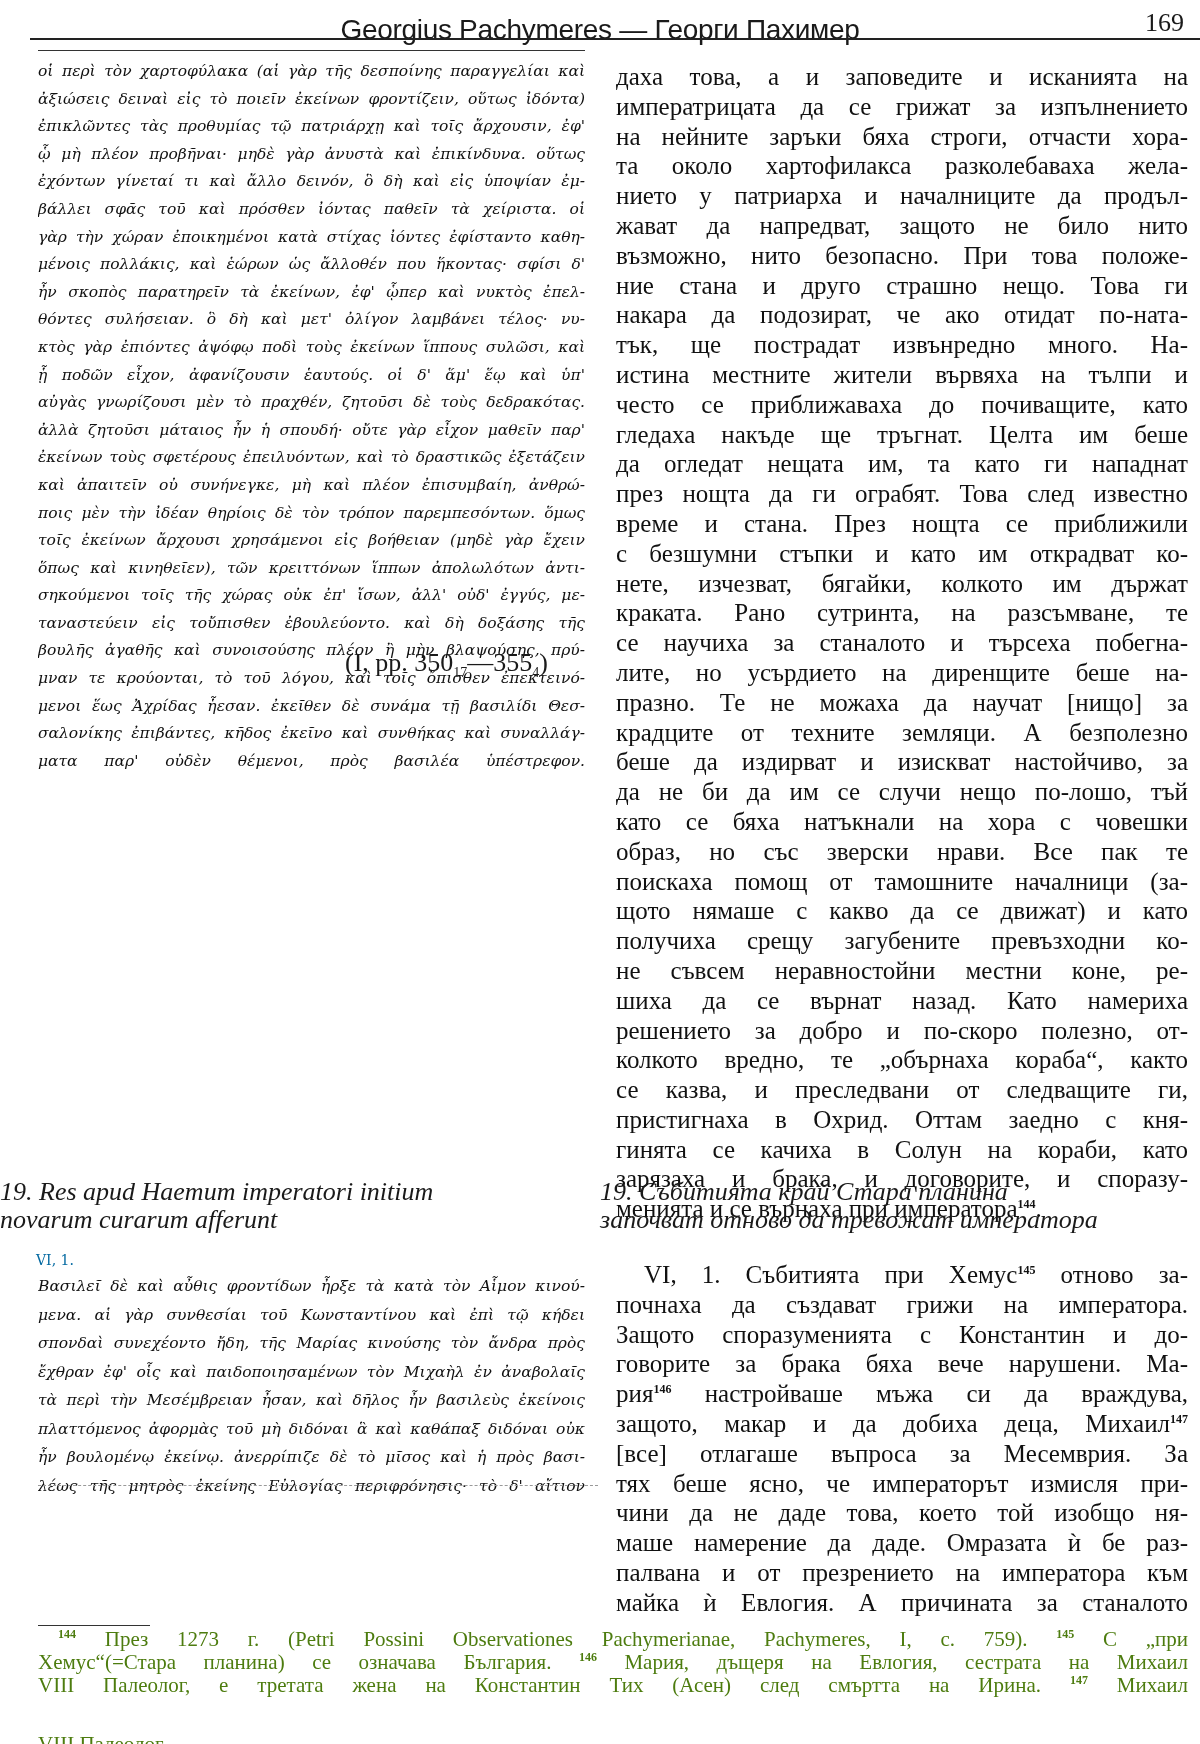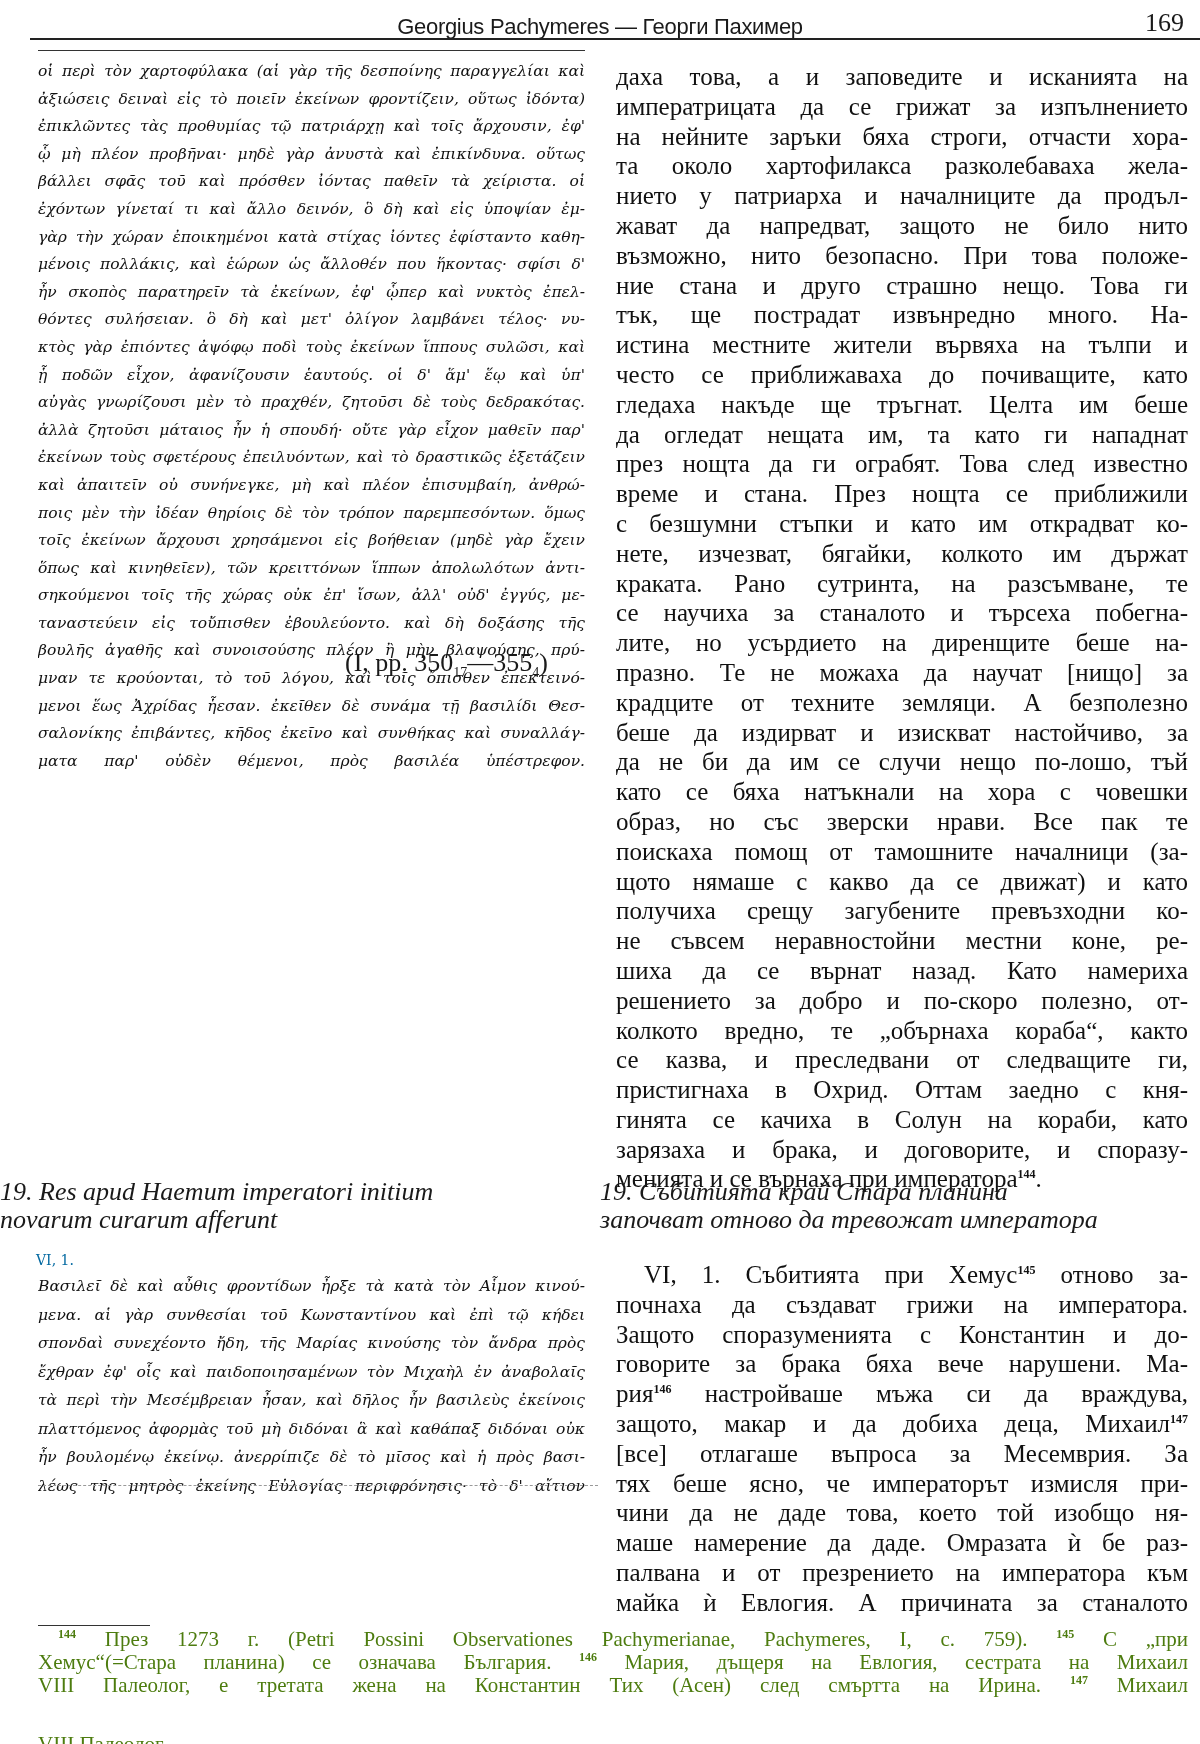--- a/index.html
+++ b/index.html
@@ -1,20 +1,20 @@
 <!DOCTYPE html>
 <html><head>
 <meta charset="utf-8">
 <style>
   html, body { margin:0; padding:0; background:#ffffff; }
   body { width:1200px; height:1744px; position:relative; overflow:hidden; color:#1a1a1a; }
   .page { position:absolute; left:0; top:0; width:1200px; height:1744px; }
   .running-head { position:absolute; top:6px; left:0; width:1200px; height:36px; }
   .running-title { position:absolute; left:0; width:1200px; text-align:center; top:8px;
-    font-family:"Liberation Sans", sans-serif; font-size:22px; letter-spacing:-0.3px; }
+    font-family:"Liberation Sans", sans-serif; font-size:28px; letter-spacing:-0.3px; }
   .page-number { position:absolute; right:16px; top:2px; font-family:"Liberation Serif", serif; font-size:26px; }
   .head-rule { position:absolute; top:38px; left:30px; width:1170px; height:2px; background:#222; }
 
   .greek-col { position:absolute; left:38px; width:547px; font-family:"DejaVu Serif", serif; font-style:italic;
     font-size:15.5px; line-height:27.6px; text-align:justify; color:#111; }
   .greek-line { display:block; white-space:nowrap; overflow:hidden; text-align-last:justify; text-align:justify; }
   .greek-top-rule { position:absolute; top:50px; left:38px; width:547px; height:1px; background:#333; }
 
   .bg-col { position:absolute; left:616px; width:572px; font-family:Liberation Serif, serif; font-size:25px;
     line-height:29.8px; color:#111; }
@@ -50,22 +50,22 @@
     <div class="page-number">169</div>
   </div>
   <div class="head-rule"></div>
   <div class="greek-top-rule"></div>
 
   <div class="greek-col" style="top:58px;" id="greek1">
       <span class="greek-line">οἱ περὶ τὸν χαρτοφύλακα (αἱ γὰρ τῆς δεσποίνης παραγγελίαι καὶ</span>
       <span class="greek-line">ἀξιώσεις δειναὶ εἰς τὸ ποιεῖν ἐκείνων φροντίζειν, οὕτως ἰδόντα)</span>
       <span class="greek-line">ἐπικλῶντες τὰς προθυμίας τῷ πατριάρχῃ καὶ τοῖς ἄρχουσιν, ἐφ'</span>
       <span class="greek-line">ᾧ μὴ πλέον προβῆναι· μηδὲ γὰρ ἀνυστὰ καὶ ἐπικίνδυνα. οὕτως</span>
+      <span class="greek-line">ἐχόντων γίνεταί τι καὶ ἄλλο δεινόν, ὃ δὴ καὶ εἰς ὑποψίαν ἐμ-</span>
       <span class="greek-line">βάλλει σφᾶς τοῦ καὶ πρόσθεν ἰόντας παθεῖν τὰ χείριστα. οἱ</span>
-      <span class="greek-line">ἐχόντων γίνεταί τι καὶ ἄλλο δεινόν, ὃ δὴ καὶ εἰς ὑποψίαν ἐμ-</span>
       <span class="greek-line">γὰρ τὴν χώραν ἐποικημένοι κατὰ στίχας ἰόντες ἐφίσταντο καθη-</span>
       <span class="greek-line">μένοις πολλάκις, καὶ ἑώρων ὡς ἄλλοθέν που ἥκοντας· σφίσι δ'</span>
       <span class="greek-line">ἦν σκοπὸς παρατηρεῖν τὰ ἐκείνων, ἐφ' ᾧπερ καὶ νυκτὸς ἐπελ-</span>
       <span class="greek-line">θόντες συλήσειαν. ὃ δὴ καὶ μετ' ὀλίγον λαμβάνει τέλος· νυ-</span>
       <span class="greek-line">κτὸς γὰρ ἐπιόντες ἀψόφῳ ποδὶ τοὺς ἐκείνων ἵππους συλῶσι, καὶ</span>
       <span class="greek-line">ᾗ ποδῶν εἶχον, ἀφανίζουσιν ἑαυτούς. οἱ δ' ἅμ' ἕῳ καὶ ὑπ'</span>
       <span class="greek-line">αὐγὰς γνωρίζουσι μὲν τὸ πραχθέν, ζητοῦσι δὲ τοὺς δεδρακότας.</span>
       <span class="greek-line">ἀλλὰ ζητοῦσι μάταιος ἦν ἡ σπουδή· οὔτε γὰρ εἶχον μαθεῖν παρ'</span>
       <span class="greek-line">ἐκείνων τοὺς σφετέρους ἐπειλυόντων, καὶ τὸ δραστικῶς ἐξετάζειν</span>
       <span class="greek-line">καὶ ἀπαιτεῖν οὐ συνήνεγκε, μὴ καὶ πλέον ἐπισυμβαίη, ἀνθρώ-</span>
@@ -88,20 +88,21 @@
   <div class="bg-col" style="top:62px;">
     <div id="bg1">
         <span class="bg-line">даха това, а и заповедите и исканията на</span>
         <span class="bg-line">императрицата да се грижат за изпълнението</span>
         <span class="bg-line">на нейните заръки бяха строги, отчасти хора-</span>
         <span class="bg-line">та около хартофилакса разколебаваха жела-</span>
         <span class="bg-line">нието у патриарха и началниците да продъл-</span>
         <span class="bg-line">жават да напредват, защото не било нито</span>
         <span class="bg-line">възможно, нито безопасно. При това положе-</span>
         <span class="bg-line">ние стана и друго страшно нещо. Това ги</span>
+        <span class="bg-line">накара да подозират, че ако отидат по-ната-</span>
         <span class="bg-line">тък, ще пострадат извънредно много. На-</span>
         <span class="bg-line">истина местните жители вървяха на тълпи и</span>
         <span class="bg-line">често се приближаваха до почиващите, като</span>
         <span class="bg-line">гледаха накъде ще тръгнат. Целта им беше</span>
         <span class="bg-line">да огледат нещата им, та като ги нападнат</span>
         <span class="bg-line">през нощта да ги ограбят. Това след известно</span>
         <span class="bg-line">време и стана. През нощта се приближили</span>
         <span class="bg-line">с безшумни стъпки и като им открадват ко-</span>
         <span class="bg-line">нете, изчезват, бягайки, колкото им държат</span>
         <span class="bg-line">краката. Рано сутринта, на разсъмване, те</span>

